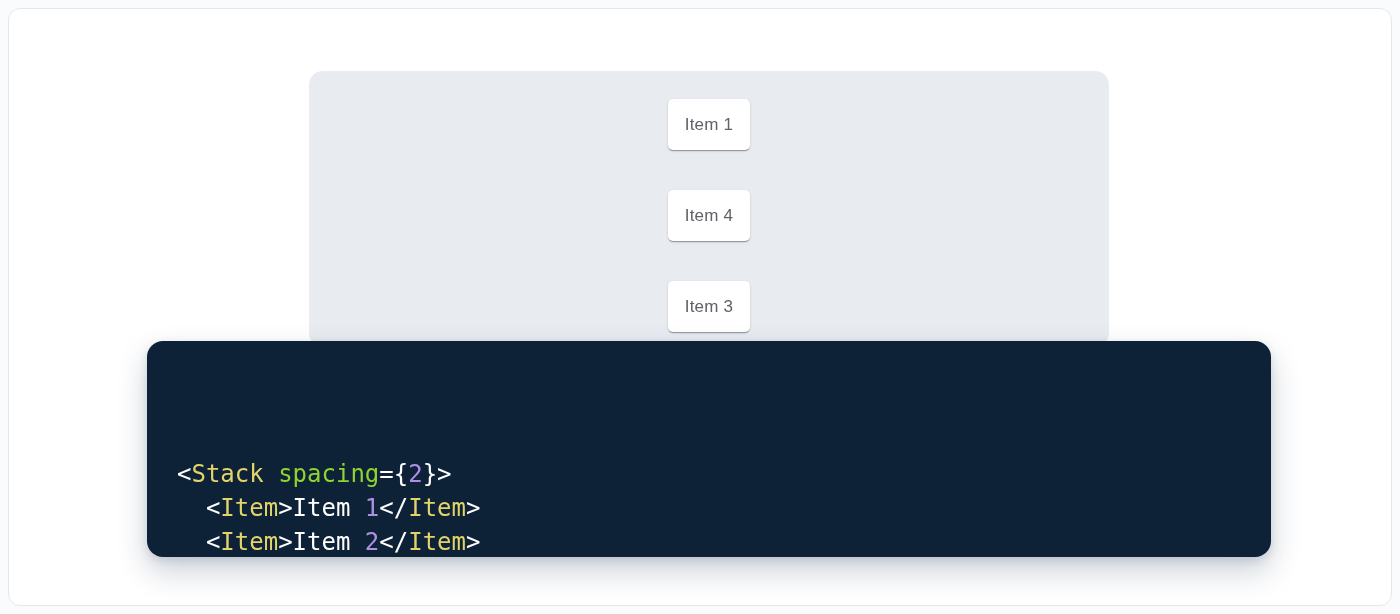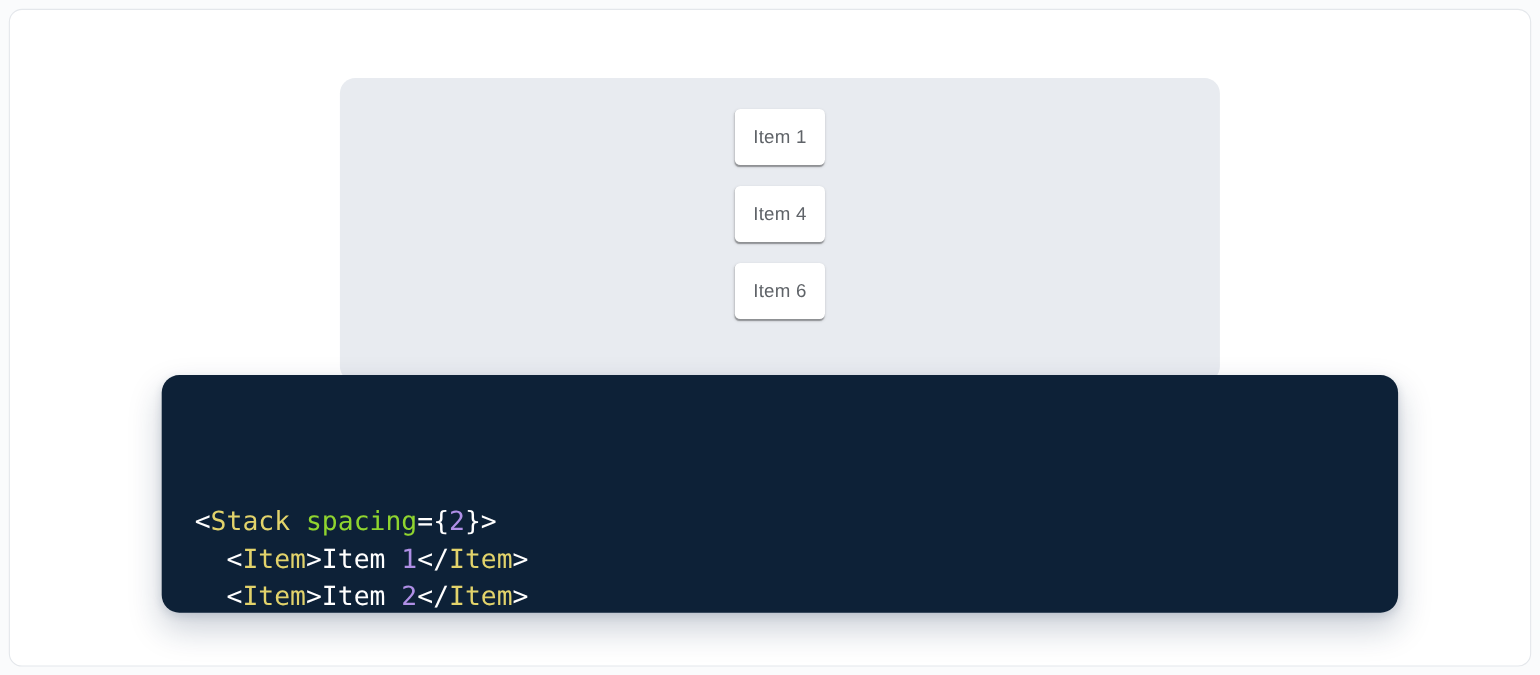--- a/index.html
+++ b/index.html
@@ -26,21 +26,21 @@
     border-radius: 14px;
   }
   .stack {
     position: absolute;
     left: 0; top: 0;
     width: 100%;
     padding-top: 28px;
     display: flex;
     flex-direction: column;
     align-items: center;
-    gap: 19px;
+    gap: 40px;
   }
   .stack-item {
     width: 82px; height: 51px;
     background: #ffffff;
     border-radius: 5px;
     box-shadow: 0px 2px 1px -1px rgba(0,0,0,0.2),
                 0px 1px 1px 0px rgba(0,0,0,0.14),
                 0px 1px 3px 0px rgba(0,0,0,0.12);
     display: flex;
     align-items: center;
@@ -82,21 +82,21 @@
   <div class="demo-panel">
     <div class="stack">
 
     <div class="stack-item">
           <span>Item 1</span>
         </div>
         <div class="stack-item">
           <span>Item 4</span>
         </div>
         <div class="stack-item">
-          <span>Item 6</span>
+          <span>Item 3</span>
         </div>
       </div>
   </div>
 
   <div class="code-block">
     <div class="code-content">
       
     <div class="code-line"><span class="tok-punctuation">&lt;</span><span class="tok-tag">Stack</span><span class="tok-plain"> </span><span class="tok-attr-name">spacing</span><span class="tok-punctuation">={</span><span class="tok-number">2</span><span class="tok-punctuation">}&gt;</span></div><div class="code-line"><span class="tok-plain">  </span><span class="tok-punctuation">&lt;</span><span class="tok-tag">Item</span><span class="tok-punctuation">&gt;</span><span class="tok-plain">Item </span><span class="tok-number">1</span><span class="tok-punctuation">&lt;/</span><span class="tok-tag">Item</span><span class="tok-punctuation">&gt;</span></div><div class="code-line"><span class="tok-plain">  </span><span class="tok-punctuation">&lt;</span><span class="tok-tag">Item</span><span class="tok-punctuation">&gt;</span><span class="tok-plain">Item </span><span class="tok-number">2</span><span class="tok-punctuation">&lt;/</span><span class="tok-tag">Item</span><span class="tok-punctuation">&gt;</span></div></div>
   </div>
 

